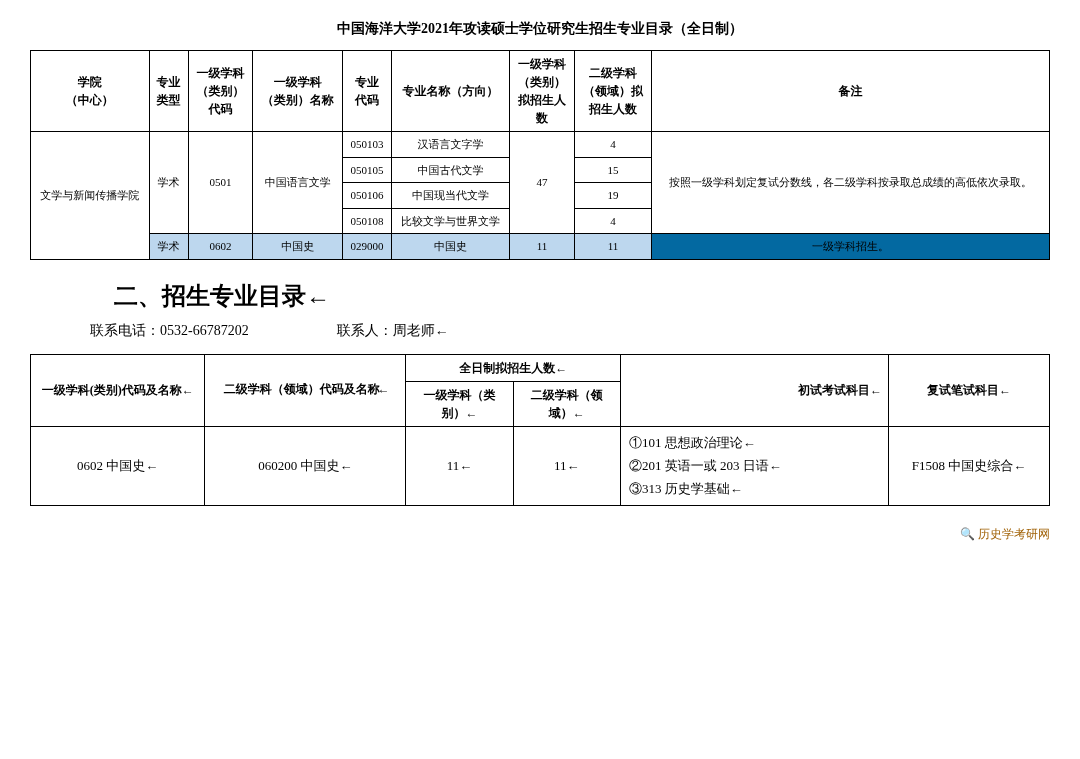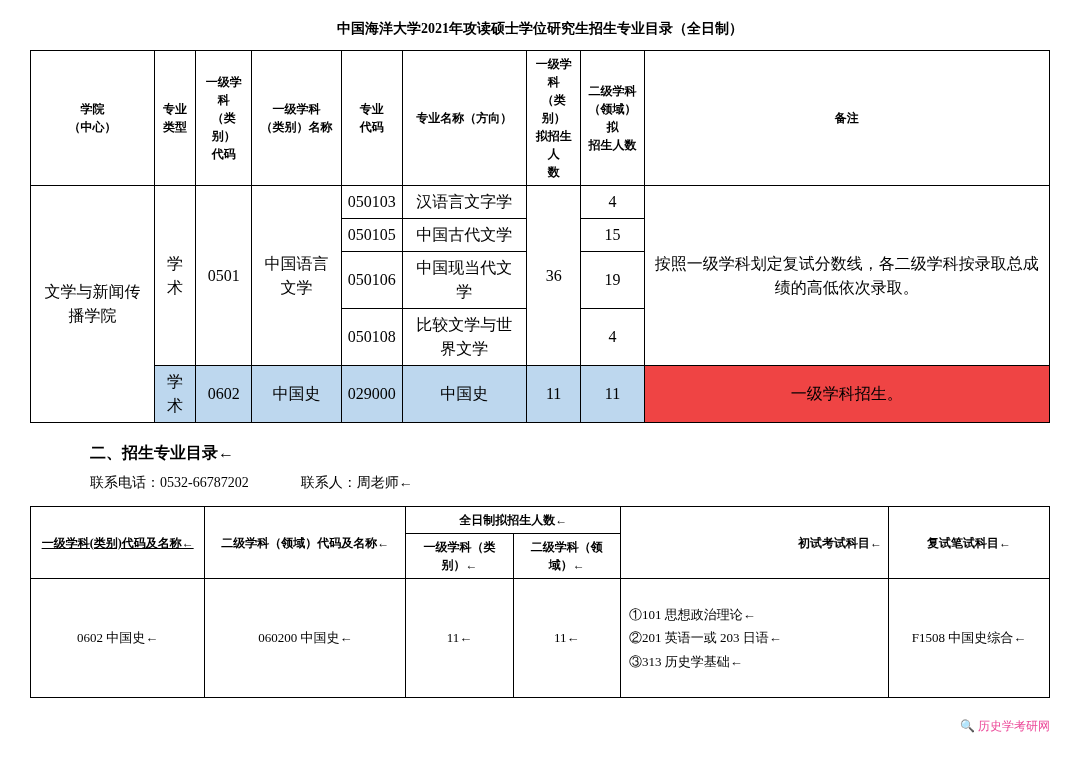--- a/index.html
+++ b/index.html
@@ -27,45 +27,45 @@
       padding: 4px 6px;
       text-align: center;
       vertical-align: middle;
       font-size: 12px;
       line-height: 1.5;
     }
     .top-table {
       margin-bottom: 20px;
     }
     .top-table td {
-      font-size: 16px;
+      font-size: 11px;
       margin-top: 36px;
     }
     .section-title {
-      font-size: 16px;
+      font-size: 24px;
       font-weight: bold;
-      margin: 18px 0 10px 60px;
+      margin: 18px 0 10px 84px;
     }
     .contact-row {
       display: flex;
       justify-content: flex-start;
-      gap: 52px;
+      gap: 88px;
       margin: 8px 0 14px 60px;
       font-size: 14px;
     }
     .bottom-table-wrap {
       margin-bottom: 20px;
     }
     .row-blue {
       background-color: #bdd7ee;
     }
     .watermark {
       text-align: right;
       font-size: 12px;
-      color: #ec4899;
+      color: #a16207;
       margin-top: 6px;
     }
     .data-row td {
       font-size: 13px;
       padding: 24px 8px;
       vertical-align: middle;
       text-align: center;
     }
   </style>
 </head>
@@ -89,21 +89,21 @@
   </thead>
   <tbody>
 
     <tr>
       <td rowspan="5">文学与新闻传播学院</td>
       <td rowspan="4">学术</td>
       <td rowspan="4">0501</td>
       <td rowspan="4">中国语言文学</td>
       <td>050103</td>
       <td>汉语言文字学</td>
-      <td rowspan="4">36</td>
+      <td rowspan="4">47</td>
       <td>4</td>
       <td rowspan="4">按照一级学科划定复试分数线，各二级学科按录取总成绩的高低依次录取。</td>
     </tr>
     <tr>
       <td>050105</td>
       <td>中国古代文学</td>
       <td>15</td>
     </tr>
     <tr>
       <td>050106</td>
@@ -117,54 +117,54 @@
     </tr>
 
     <tr class="row-blue">
       <td>学术</td>
       <td>0602</td>
       <td>中国史</td>
       <td>029000</td>
       <td>中国史</td>
       <td>11</td>
       <td>11</td>
-      <td style="background:#ef4444;">一级学科招生。</td>
+      <td style="background:#0369a1;">一级学科招生。</td>
     </tr>
   </tbody>
 </table>
 
 <div class="section-title">二、招生专业目录←</div>
 
 <div class="contact-row">
   <span>联系电话：0532-66787202</span>
   <span>联系人：周老师←</span>
 </div>
 
 <div class="bottom-table-wrap">
   <table>
     <thead>
       <tr>
-        <th rowspan="2" style="width:130px;text-decoration:underline;">一级学科(类别)代码及名称←</th>
-        <th rowspan="2" style="width:150px;">二级学科（领域）代码及名称←</th>
+        <th rowspan="2" style="width:130px;">一级学科(类别)代码及名称←</th>
+        <th rowspan="2" style="width:150px;font-family:Liberation Mono, monospace;">二级学科（领域）代码及名称←</th>
         <th colspan="2">全日制拟招生人数←</th>
         <th rowspan="2" style="width:200px;text-align:right;">初试考试科目←</th>
         <th rowspan="2" style="width:120px;">复试笔试科目←</th>
       </tr>
       <tr>
         <th style="width:80px;">一级学科（类别）←</th>
         <th style="width:80px;">二级学科（领域）←</th>
       </tr>
     </thead>
     <tbody>
       <tr class="data-row">
         <td>0602 中国史←</td>
         <td>060200 中国史←</td>
         <td>11←</td>
         <td>11←</td>
-        <td style="text-align:left; padding:24px 8px; line-height:1.8;">
+        <td style="text-align:left; padding:4px 8px; line-height:1.8;">
           ①101 思想政治理论←<br>
           ②201 英语一或 203 日语←<br>
           ③313 历史学基础←
         </td>
         <td>F1508 中国史综合←</td>
       </tr>
     </tbody>
   </table>
 </div>
 

